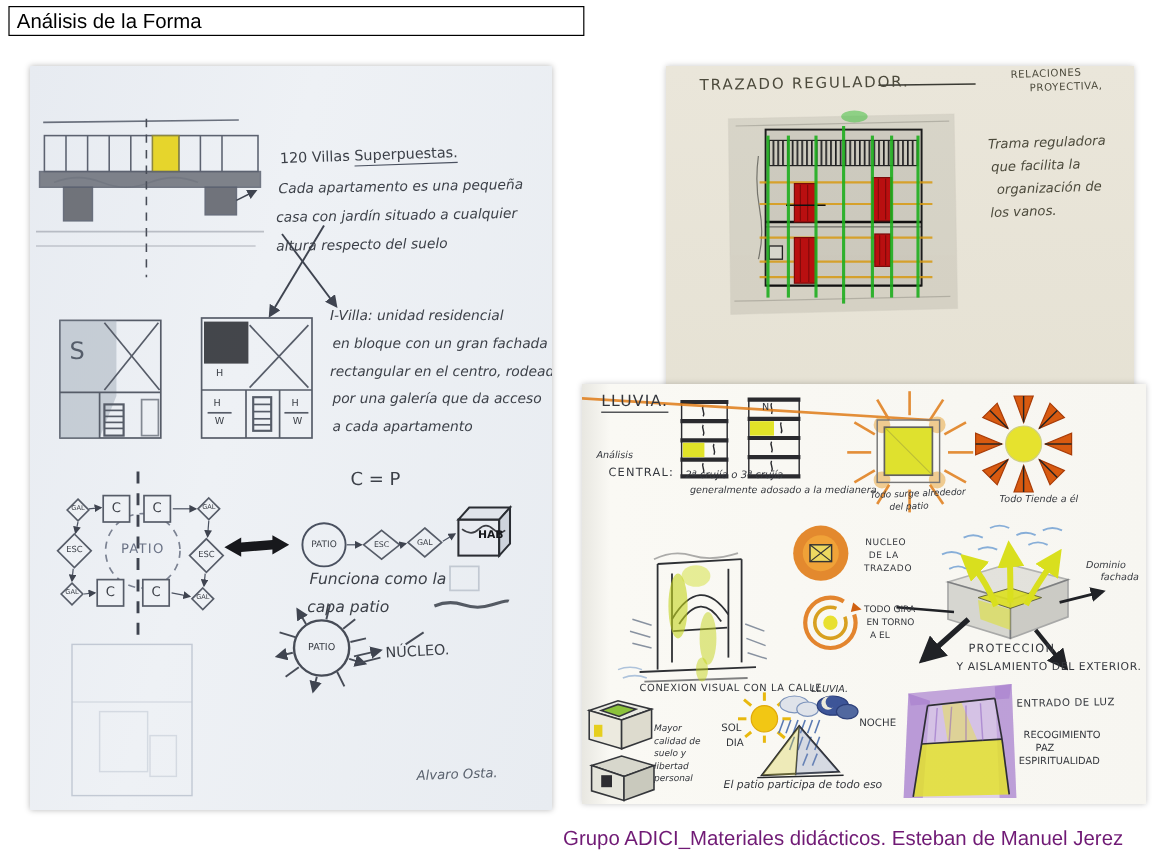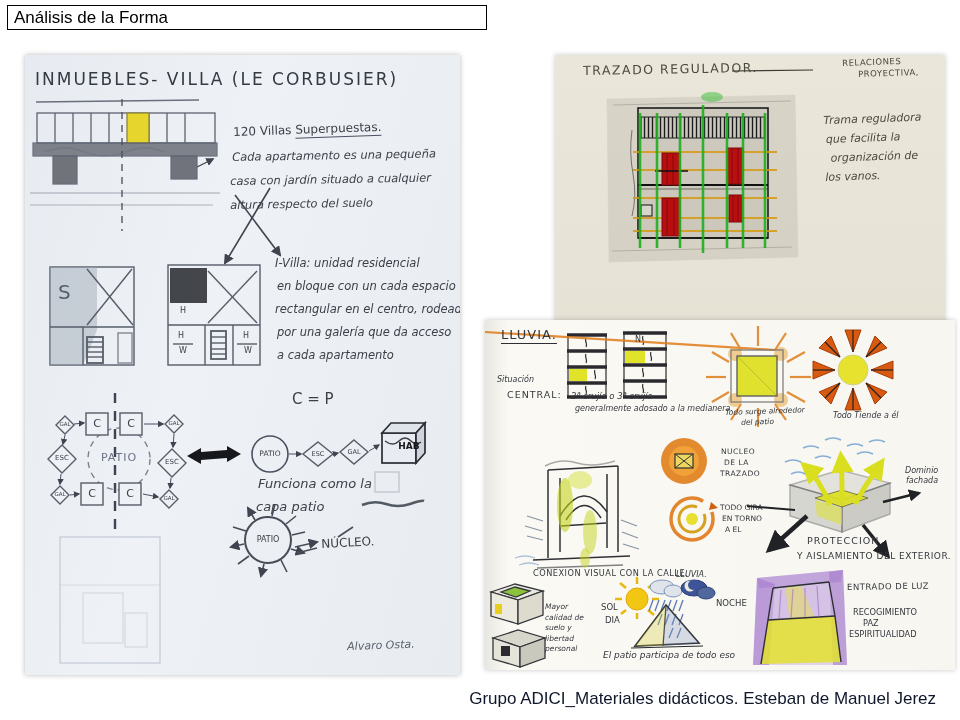--- a/index.html
+++ b/index.html
@@ -1,19 +1,19 @@
 <!DOCTYPE html>
 <html><head>
 <meta charset="utf-8">
 <style>
   html,body{margin:0;padding:0;width:960px;height:720px;background:#fff;overflow:hidden;
     font-family:"Liberation Sans",sans-serif;position:relative}
   .titlebox{position:absolute;left:7px;top:5px;width:472px;height:23px;border:1.6px solid #000;
     display:flex;align-items:center;padding-left:6px;font-size:17px;color:#000;background:#fff}
-  .credit{position:absolute;right:24px;top:689px;font-size:17px;color:#0f172a}
+  .credit{position:absolute;right:24px;top:689px;font-size:17px;color:#701a75}
   .panel{position:absolute;overflow:hidden}
   #villa{left:25px;top:55px;width:435px;height:620px;
     background:linear-gradient(105deg,#e7ebf1,#eef1f5 40%,#e8ecf1);box-shadow:0 0 5px rgba(0,0,0,.28)}
   #trazado{left:555px;top:55px;width:390px;height:329px;
     background:linear-gradient(180deg,#eae6da,#e5e1d3);box-shadow:0 0 5px rgba(0,0,0,.22)}
   #patio{left:485px;top:320px;width:470px;height:350px;
     background:linear-gradient(90deg,#e8e7e1,#faf9f4 5%,#f7f6f1);box-shadow:0 0 5px rgba(0,0,0,.22)}
   svg.layer{position:absolute;left:0;top:0}
   .t{position:absolute;font-family:"DejaVu Sans",sans-serif;color:#3c4048;white-space:nowrap;line-height:1;transform-origin:left top}
   .hw{font-style:italic}
@@ -158,28 +158,27 @@
 
       <g stroke="#a0aaba" opacity="0.55" stroke-width="1.2">
         <rect x="35" y="482" width="100" height="126"></rect>
         <rect x="58" y="538" width="40" height="50" opacity="0.6"></rect>
         <rect x="100" y="558" width="22" height="34" opacity="0.6"></rect>
         <line x1="35" y1="530" x2="135" y2="530" opacity="0.5"></line>
       </g>
     </g>
   </svg>
 
-  <div class="t" style="left:10px;top:16px;font-size:17px;letter-spacing:2px;color:#333a44">INMUEBLES- VILLA  (LE CORBUSIER)</div>
   <div class="t" style="left:208px;top:71px;font-size:12px;transform:rotate(-2deg)"><span>120 Villas </span><span class="ul">Superpuestas.</span></div>
   <div class="t hw" style="left:207px;top:97px;font-size:11.5px;transform:rotate(-1deg)">Cada apartamento es una pequeña</div>
   <div class="t hw" style="left:205px;top:121px;font-size:11.5px;transform:rotate(-1deg)">casa con jardín situado a cualquier</div>
   <div class="t hw" style="left:205px;top:145px;font-size:11.5px;transform:rotate(-1deg)">altura respecto del suelo</div>
 
   <div class="t hw" style="left:250px;top:203px;font-size:11.5px">I-Villa: unidad residencial</div>
-  <div class="t hw" style="left:252px;top:226px;font-size:11.5px">en bloque con un cada espacio</div>
+  <div class="t hw" style="left:252px;top:226px;font-size:11.5px">en bloque con un gran fachada</div>
   <div class="t hw" style="left:250px;top:249px;font-size:11.5px">rectangular en el centro, rodeado</div>
   <div class="t hw" style="left:252px;top:272px;font-size:11.5px">por una galería que da acceso</div>
   <div class="t hw" style="left:252px;top:295px;font-size:11.5px">a cada apartamento</div>
 
   <div class="t" style="left:33px;top:227px;font-size:20px;color:#555d6a">S</div>
   <div class="t" style="left:155px;top:252px;font-size:8px">H</div>
   <div class="t" style="left:153px;top:277px;font-size:8px">H</div>
   <div class="t" style="left:154px;top:292px;font-size:8px">W</div>
   <div class="t" style="left:218px;top:277px;font-size:8px">H</div>
   <div class="t" style="left:219px;top:292px;font-size:8px">W</div>
@@ -503,21 +502,21 @@
     <g stroke="#8a5cc0" opacity="0.5" stroke-width="1.2">
       <line x1="296" y1="270" x2="294" y2="298"></line>
         <line x1="308" y1="269" x2="306" y2="298"></line>
       <line x1="320" y1="268" x2="320" y2="297"></line>
         <line x1="332" y1="266" x2="334" y2="297"></line>
     </g>
   </svg>
 
   <div class="t pt" style="left:16px;top:8px;font-size:13px;letter-spacing:1px;border-bottom:1.5px solid #2c2e33;padding-bottom:2px">LLUVIA.</div>
   <div class="t pt" style="left:150px;top:16px;font-size:8px">N</div>
-  <div class="t hw pt" style="left:12px;top:56px;font-size:8px">Situación</div>
+  <div class="t hw pt" style="left:12px;top:56px;font-size:8px">Análisis</div>
   <div class="t pt" style="left:22px;top:70px;font-size:9.5px;letter-spacing:1px">CENTRAL:</div>
   <div class="t hw pt" style="left:86px;top:72px;font-size:8.5px">2ª crujía o  3ª crujía</div>
   <div class="t hw pt" style="left:90px;top:85px;font-size:8px">generalmente adosado a la medianera.</div>
   <div class="t hw pt" style="left:240px;top:89px;font-size:7.5px;transform:rotate(-2deg)">Todo surge alrededor</div>
   <div class="t hw pt" style="left:256px;top:99px;font-size:7.5px;transform:rotate(-2deg)">del patio</div>
   <div class="t hw pt" style="left:348px;top:92px;font-size:8px">Todo Tiende a él</div>
   <div class="t pt" style="left:236px;top:128px;font-size:7.5px;letter-spacing:0.5px">NUCLEO</div>
   <div class="t pt" style="left:239px;top:139px;font-size:7.5px;letter-spacing:0.5px">DE LA</div>
   <div class="t pt" style="left:235px;top:150px;font-size:7.5px;letter-spacing:0.5px">TRAZADO</div>
   <div class="t pt" style="left:235px;top:184px;font-size:7.5px">TODO GIRA</div>
@@ -533,19 +532,19 @@
     <div>calidad de</div>
     <div>suelo y</div>
     <div>libertad</div>
     <div>personal</div>
   </div>
   <div class="t hw pt" style="left:118px;top:331px;font-size:9px">El patio participa de todo eso</div>
   <div class="t pt" style="left:322px;top:216px;font-size:9.5px;letter-spacing:1px">PROTECCION</div>
   <div class="t pt" style="left:312px;top:232px;font-size:9px;letter-spacing:0.5px">Y AISLAMIENTO DEL EXTERIOR.</div>
   <div class="t hw pt" style="left:420px;top:146px;font-size:8px;line-height:10px">
     <div>Dominio</div>
-    <div style="margin-left:1px">fachada</div>
+    <div style="margin-left:12px">fachada</div>
   </div>
   <div class="t pt" style="left:362px;top:263px;font-size:8.5px;letter-spacing:0.5px;transform:rotate(-1deg)">ENTRADO DE LUZ</div>
   <div class="t pt" style="left:368px;top:288px;font-size:8.2px">RECOGIMIENTO</div>
   <div class="t pt" style="left:378px;top:299px;font-size:8.2px">PAZ</div>
   <div class="t pt" style="left:364px;top:310px;font-size:8.2px">ESPIRITUALIDAD</div>
 </div>
 
 </body></html>

